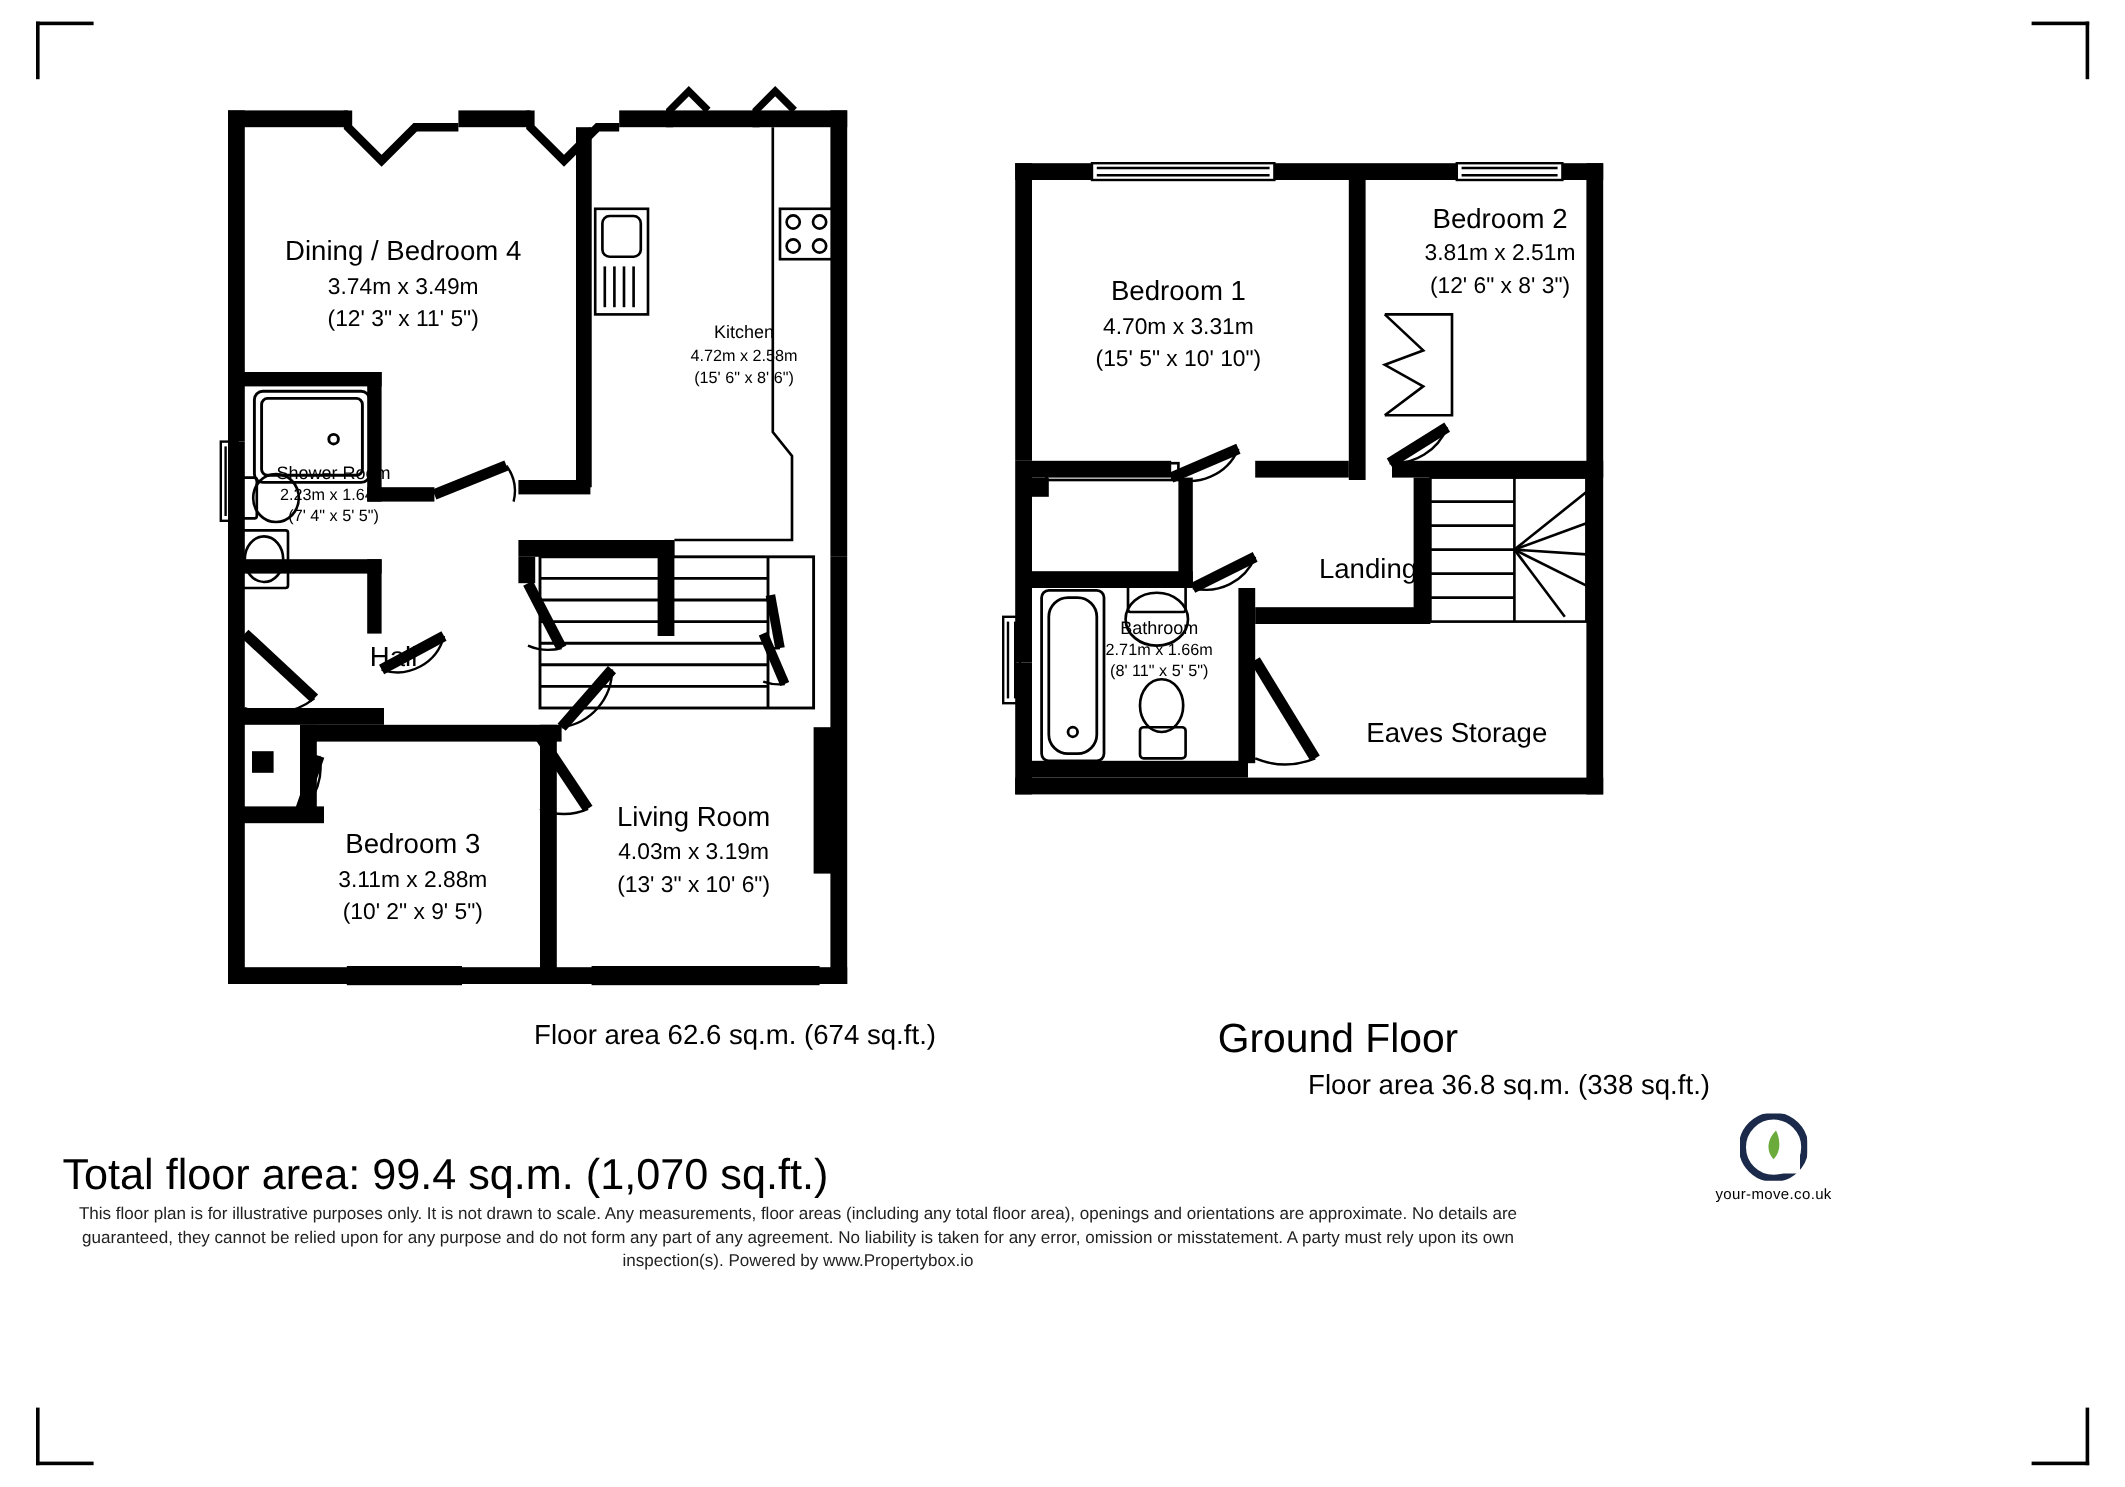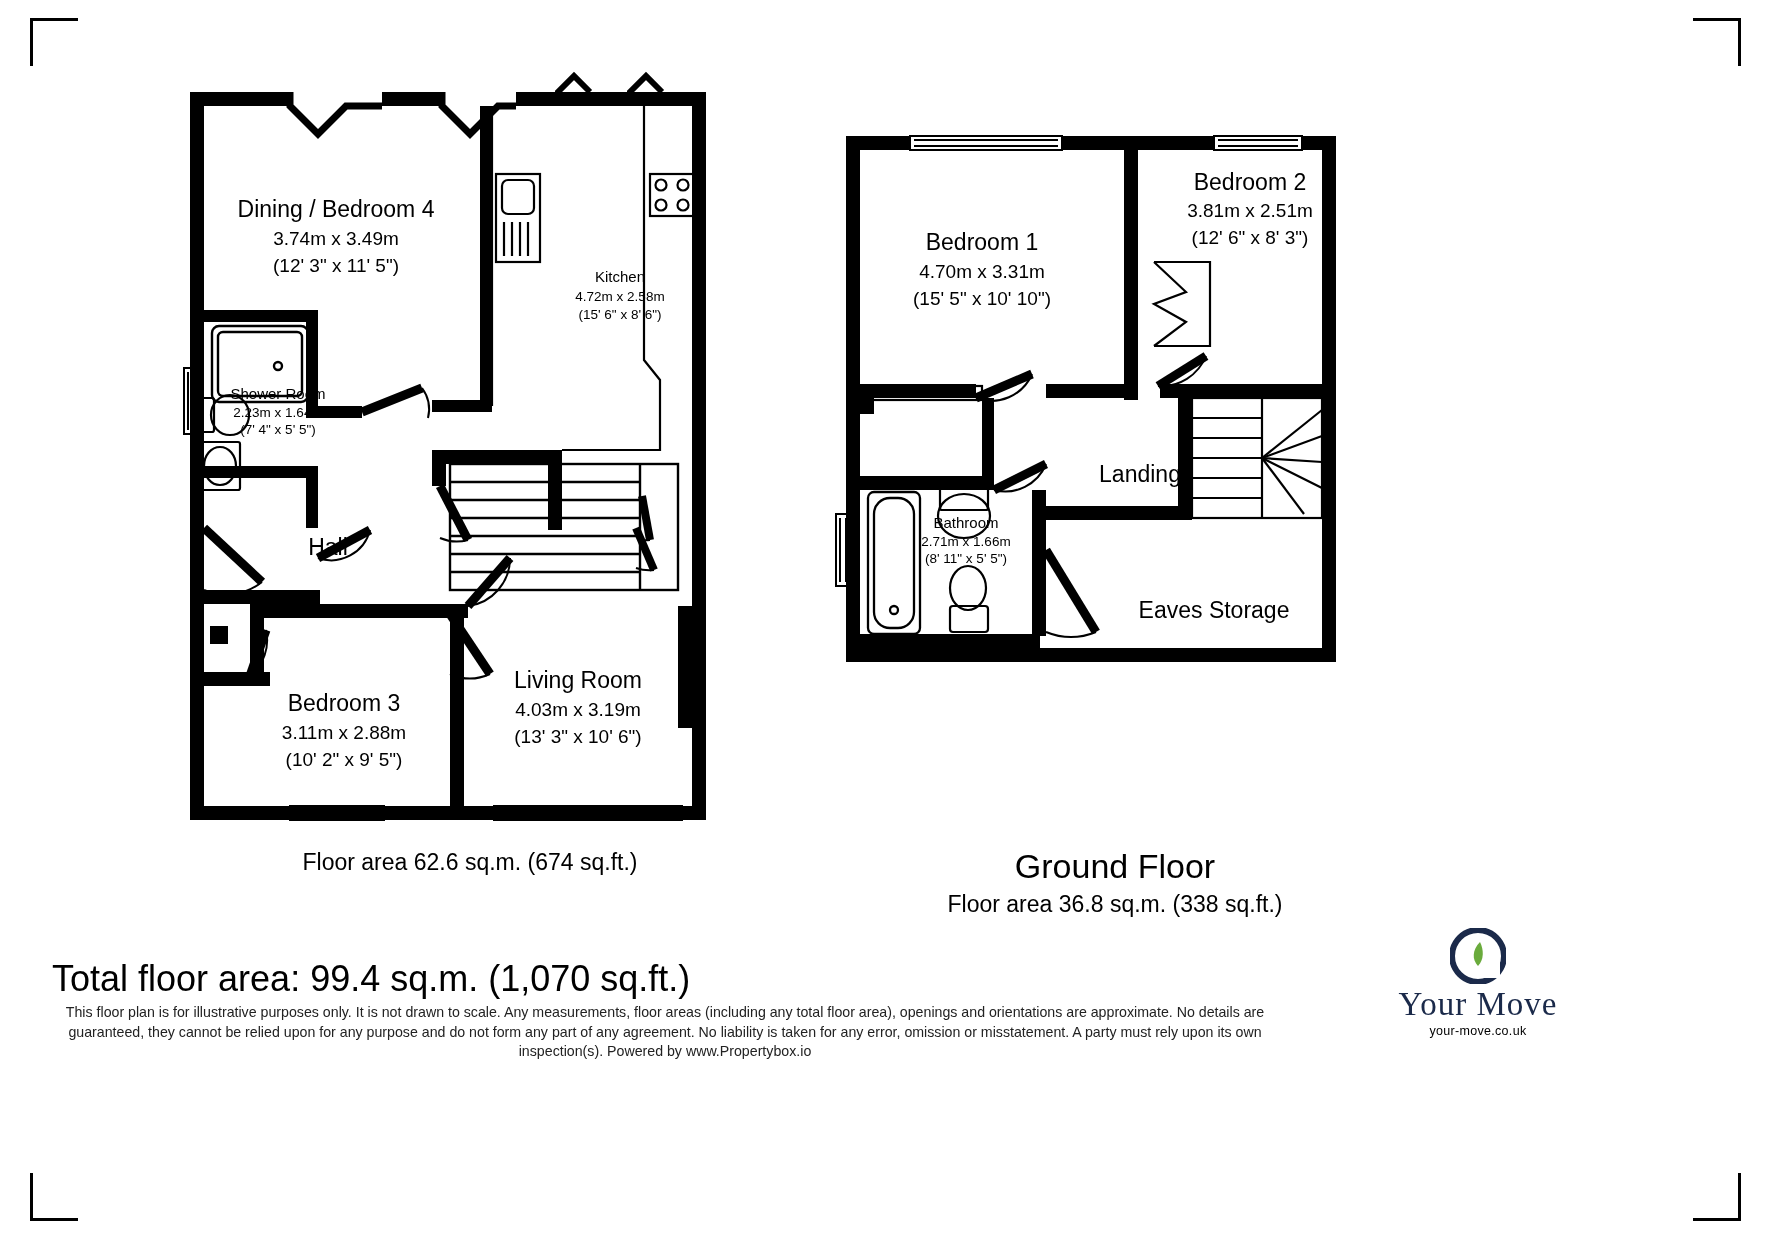--- a/index.html
+++ b/index.html
@@ -48,20 +48,21 @@
   .caption .floor-title {
     font-size: 34px;
     letter-spacing: 0px;
     line-height: 42px;
     white-space: nowrap;
   }
   .caption .floor-area {
     font-size: 23px;
     line-height: 34px;
     white-space: nowrap;
+    text-align: right;
   }
 
   #total-area {
     position: absolute;
     left: 52px;
     top: 962px;
     font-size: 36px;
     line-height: 34px;
     white-space: nowrap;
   }
@@ -465,17 +466,16 @@
   <div id="disclaimer">This floor plan is for illustrative purposes only. It is not drawn to scale. Any measurements, floor areas (including any total floor area), openings and orientations are approximate. No details are guaranteed, they cannot be relied upon for any purpose and do not form any part of any agreement. No liability is taken for any error, omission or misstatement. A party must rely upon its own inspection(s). Powered by www.Propertybox.io</div>
 
   <div id="logo">
     <span class="mark-wrap">
       <svg width="56" height="56" viewBox="0 0 56 56">
         <circle cx="28" cy="28" r="26" fill="none" stroke="#1b2a4a" stroke-width="6"></circle>
         <path d="M28 50 L50 50 L50 28 Z" fill="#ffffff"></path>
         <path d="M30 14 C22 22, 22 32, 28 38 C34 32, 34 22, 30 14 Z" fill="#6aab3c"></path>
       </svg>
     </span>
-    <div class="brand">Your Move</div>
     <div class="brand-url">your-move.co.uk</div>
   </div>
 
 </div>
 
 </body></html>

